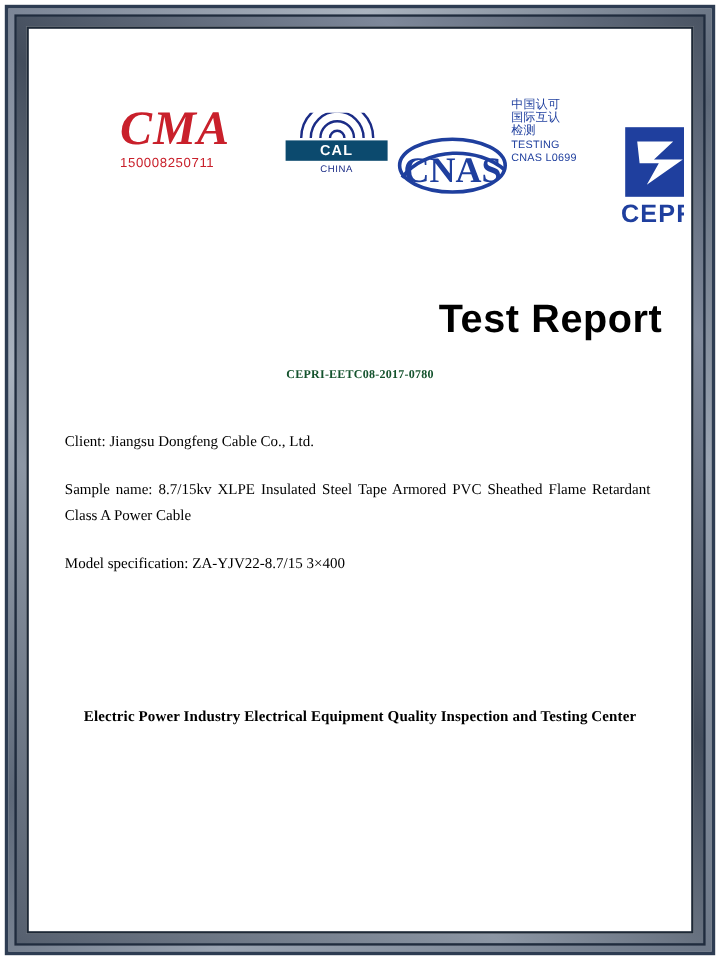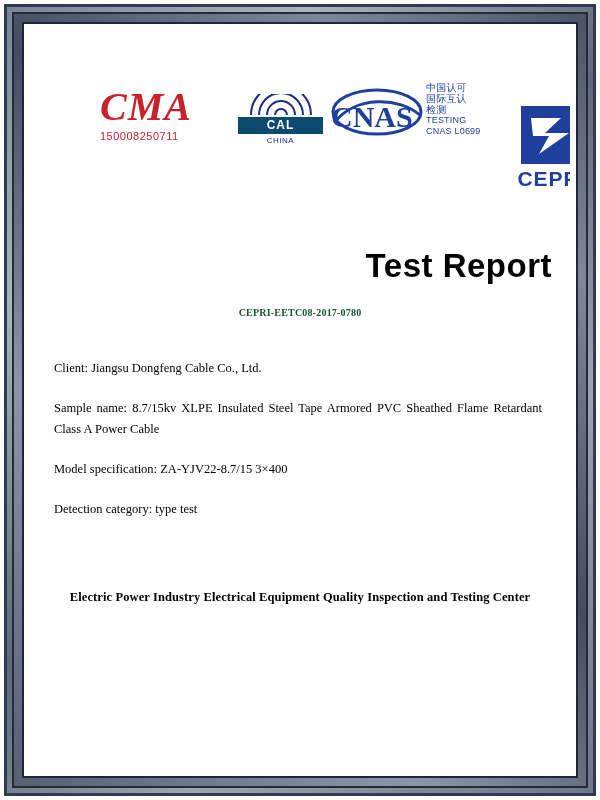--- a/index.html
+++ b/index.html
@@ -111,21 +111,21 @@
     padding: 1px 0 2px 0;
   }
   .cal-sub {
     font-family: "Liberation Sans", sans-serif;
     font-size: 8px;
     color: #1b2c86;
     letter-spacing: 0.5px;
     margin-top: 2px;
   }
   
-  .logo-cnas { left: 283px; top: 42px; width: 92px; text-align: left; }
+  .logo-cnas { left: 283px; top: 68px; width: 92px; text-align: center; }
   .cnas-text {
     font-family: "Liberation Serif", serif;
     font-size: 30px;
     font-weight: bold;
     color: #1f3f9e;
     letter-spacing: 0px;
     line-height: 30px;
     position: relative;
     z-index: 2;
   }
@@ -269,18 +269,17 @@
       </div>
     </div>
 
     <div class="title">Test Report</div>
     <div class="report-no">CEPRI-EETC08-2017-0780</div>
 
     <div class="fields">
       <div class="field">Client: Jiangsu Dongfeng Cable Co., Ltd.</div>
       <div class="field justified">Sample name: 8.7/15kv XLPE Insulated Steel Tape Armored PVC Sheathed Flame Retardant Class A Power Cable</div>
       <div class="field">Model specification: ZA-YJV22-8.7/15 3×400</div>
-      <div class="field">Detection category: type test</div>
     </div>
 
     <div class="footer-org">Electric Power Industry Electrical Equipment Quality Inspection and Testing Center</div>
   </div>
 </div>
 
 </body></html>

